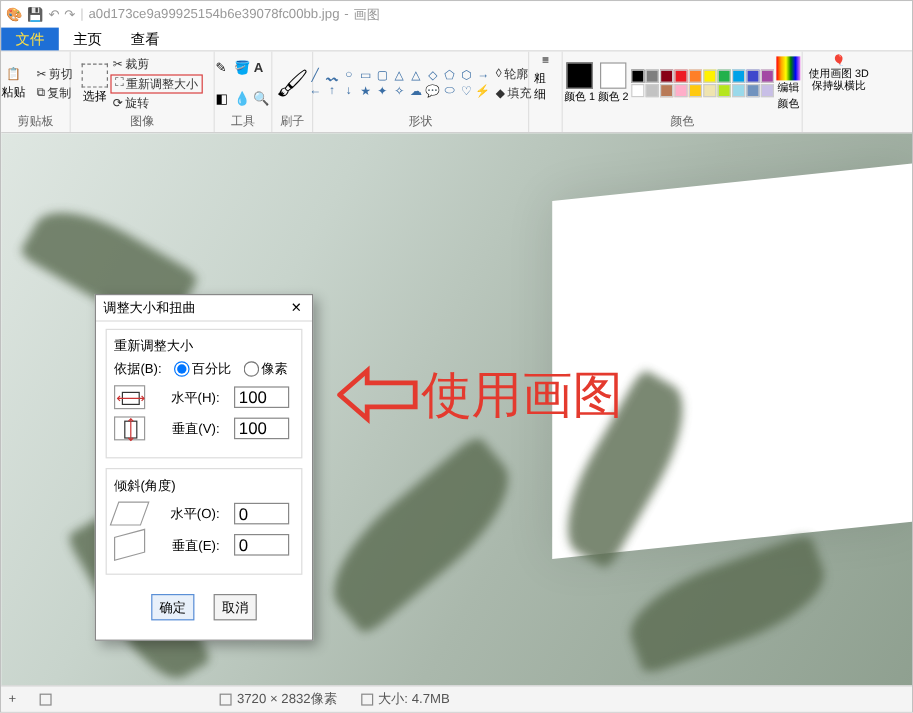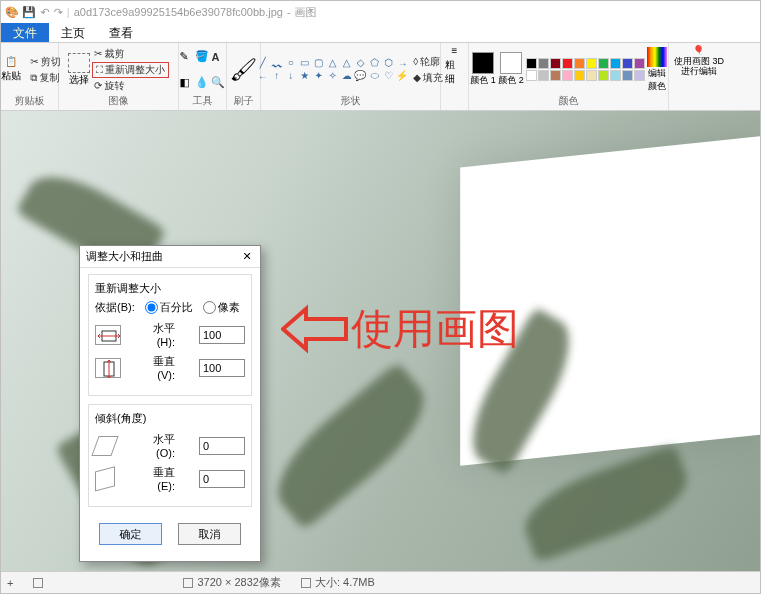--- a/index.html
+++ b/index.html
@@ -2,21 +2,21 @@
 <html><head>
 <meta charset="utf-8">
 <style>
   * { box-sizing: border-box; margin: 0; padding: 0; font-family: "Microsoft YaHei", sans-serif; }
   body { background: #f0f0f0; width: 761px; height: 594px; overflow: hidden; position: relative; }
   .window { background: #fff; width: 761px; border: 1px solid #c0c0c0; }
   .titlebar { height: 22px; background: #fff; display: flex; align-items: center; font-size: 11px; color: #999; padding: 0 4px; gap: 4px; }
   .titlebar .icon { display: inline-flex; align-items: center; }
   .menubar { height: 20px; display: flex; font-size: 12px; border-bottom: 1px solid #d0d0d0; }
   .menubar .tab { padding: 2px 12px; cursor: pointer; }
-  .menubar .tab.active { background: #1e6fd6; color: #fef9c3; }
+  .menubar .tab.active { background: #1e6fd6; color: #fde047; }
   .ribbon { height: 68px; background: #f7f7f7; border-bottom: 1px solid #d0d0d0; display: flex; font-size: 11px; }
   .ribbon-group { border-right: 1px solid #e0e0e0; display: flex; flex-direction: column; align-items: center; justify-content: space-between; padding: 2px 4px; }
   .ribbon-group .label { font-size: 10px; color: #666; }
   .ribbon-group .body { flex: 1; display: flex; align-items: center; gap: 2px; }
   .paste { width: 30px; height: 40px; display: flex; flex-direction: column; align-items: center; justify-content: center; font-size: 10px; gap: 2px; }
   .smallbtn { font-size: 10px; color: #333; display: flex; align-items: center; gap: 2px; padding: 1px 2px; white-space: nowrap; }
   .resize-btn { border: 1px solid #d94040; padding: 0 3px; }
   .shapes-grid { display: grid; grid-template-columns: repeat(11, 13px); grid-auto-rows: 12px; gap: 1px; }
   .shapes-grid span { font-size: 10px; color: #3a6ea5; text-align: center; }
   .colors { display: flex; flex-direction: column; gap: 1px; }
@@ -28,29 +28,29 @@
   .leaf { position: absolute; background: #5a6b50; border-radius: 50% 10% 50% 10%; filter: blur(4px); opacity: .8; }
   .laptop { position: absolute; right: 0; top: 40px; width: 300px; height: 300px; background: #fff; transform: skewX(-6deg) rotate(-6deg); box-shadow: 0 0 40px rgba(0,0,0,.1); }
   .annotation { position: absolute; left: 280px; top: 190px; display: flex; align-items: center; color: #e43a2e; font-size: 42px; font-weight: 500; }
   .annotation svg { width: 70px; height: 50px; }
   .dialog { position: absolute; left: 78px; top: 134px; width: 182px; background: #fff; border: 1px solid #888; box-shadow: 4px 4px 10px rgba(0,0,0,.3); font-size: 11px; }
   .dialog-title { display: flex; justify-content: space-between; align-items: center; padding: 3px 6px; border-bottom: 1px solid #ddd; font-size: 11px; }
   .dialog-title .close { width: 14px; text-align: center; cursor: pointer; }
   .dialog-body { padding: 6px 8px; }
   .fieldset { border: 1px solid #ddd; padding: 6px 6px 8px 6px; margin-bottom: 8px; }
   .fieldset .legend { font-size: 11px; margin-bottom: 4px; }
-  .frow { display: flex; align-items: center; gap: 24px; margin: 6px 0; }
+  .frow { display: flex; align-items: center; gap: 12px; margin: 6px 0; }
   .frow .ficon { width: 26px; height: 20px; border: 1px solid #999; position: relative; background:#fff; }
   .frow label { width: 50px; font-size: 11px; text-align: right; }
-  .frow input[type=text] { width: 46px; height: 18px; font-size: 11px; padding: 0 3px; border: 1px solid #888; }
+  .frow input[type=text] { width: 46px; height: 18px; font-size: 14px; padding: 0 3px; border: 1px solid #888; }
   .radio-row { display: flex; gap: 10px; font-size: 11px; align-items: center; margin-bottom: 4px; }
   .radio-row label { display: flex; align-items: center; gap: 2px; }
   .checkbox-row { font-size: 11px; display: flex; align-items: center; gap: 4px; margin-top: 4px; }
   .dialog-buttons { display: flex; justify-content: center; gap: 16px; padding: 8px 0 10px 0; }
-  .dialog-buttons button { width: 63px; height: 22px; font-size: 11px; border: 1px solid #888; background: #f4f4f4; cursor: pointer; }
+  .dialog-buttons button { width: 36px; height: 22px; font-size: 11px; border: 1px solid #888; background: #f4f4f4; cursor: pointer; }
   .dialog-buttons button.primary { background: #e8f0fa; border: 1px solid #5a8fd6; }
   .statusbar { height: 22px; background: #f4f4f4; border-top: 1px solid #ccc; display: flex; align-items: center; font-size: 11px; color: #555; gap: 20px; padding: 0 6px; }
   .statusbar .cell { display: flex; align-items: center; gap: 4px; }
   .sqicon { width:10px; height:10px; border:1px solid #888; display:inline-block; }
 </style>
 </head>
 <body>
 
 <div class="window">
 
@@ -223,21 +223,21 @@
           <div style="width:20px;height:20px;background:linear-gradient(90deg,red,orange,yellow,green,blue,violet);margin:0 auto"></div>
           <span>编辑颜色</span>
         </div>
       </div>
       <div class="label">颜色</div>
     </div>
 
     <div class="ribbon-group" style="width:60px;border-right:none">
       <div class="body" style="flex-direction:column;text-align:center;font-size:9px">
         <span>🎈</span>
-        <span style="line-height:1.1">使用画图 3D 进行编辑</span>
+        <span style="line-height:1.1">使用画图 3D 保持纵横比</span>
       </div>
     </div>
   </div>
 
   <div class="canvas-area">
     <div class="canvas-img">
       <div class="laptop"></div>
       <div class="leaf" style="left:20px;top:80px;width:140px;height:60px;transform:rotate(30deg)"></div>
       <div class="leaf" style="left:260px;top:300px;width:180px;height:70px;transform:rotate(-40deg)"></div>
       <div class="leaf" style="left:440px;top:250px;width:160px;height:60px;transform:rotate(-60deg)"></div>

